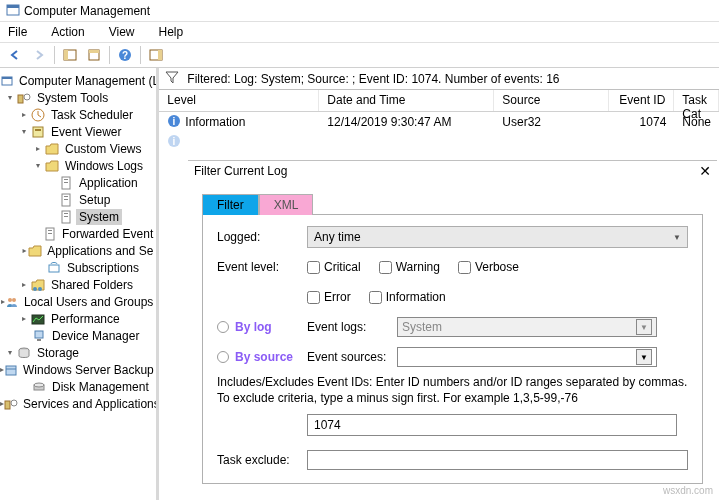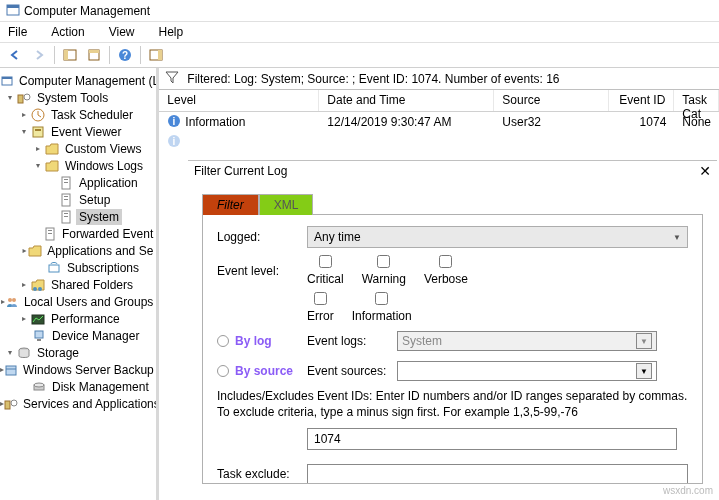--- a/index.html
+++ b/index.html
@@ -30,30 +30,30 @@
 .col-level { width: 160px; }
 .col-date { width: 175px; }
 .col-source { width: 115px; }
 .col-eventid { width: 65px; text-align: right; }
 .col-taskcat { flex: 1; }
 .dialog { position: absolute; left: 188px; top: 160px; right: 2px; bottom: 0; background: #fff; border-top: 1px solid #c0c0c0; }
 .dialog-title { height: 20px; display: flex; align-items: center; justify-content: space-between; padding: 0 6px; }
 .close-x { font-family: Arial; font-size: 14px; }
 .tabstrip { margin: 12px 0 0 14px; display: flex; }
 .tab { padding: 3px 14px; border: 1px solid #b0b0b0; border-bottom: none; background: #fff; font-size: 12px; position: relative; top: 1px; }
-.tab.inactive { background: #84cc16; color: #555; }
-.tab.active { background: #c2410c; z-index: 2; font-style: italic; }
+.tab.inactive { background: #f9a8d4; color: #555; }
+.tab.active { background: #0ea5e9; z-index: 2; }
 .tab-body { margin: 0 14px 0 14px; border: 1px solid #b0b0b0; padding: 10px 14px 0 14px; background: #fff; height: 270px; overflow: hidden; }
 .form-row { display: flex; align-items: center; min-height: 24px; margin-bottom: 6px; }
 .form-label { width: 90px; color: #000; }
 .form-label.disabled { color: #8b5cf6; font-weight: bold; }
 .dropdown { flex: 1; height: 22px; border: 1px solid #adadad; background: #e9e9e9; display: flex; align-items: center; justify-content: space-between; padding: 8px 6px; }
 .dropdown-arrow { font-size: 8px; color: #555; }
 .check-group { display: flex; gap: 18px; flex-wrap: wrap; }
-.check-item { display: flex; align-items: center; gap: 4px; flex-direction: column; }
+.check-item { display: flex; align-items: center; gap: 4px; }
 .check-item input { width: 13px; height: 13px; }
 .radio-col { width: 90px; display: flex; align-items: center; gap: 6px; }
 .radio { width: 12px; height: 12px; border: 1px solid #9a9a9a; border-radius: 50%; display: inline-block; }
 .sub-label { width: 90px; }
 .combo { height: 20px; border: 1px solid #888; display: flex; align-items: center; justify-content: space-between; padding: 0 4px; background: #fff; width: 260px; }
 .combo.disabled { background: #f0f0f0; color: #888; }
 .combo .btn { width: 16px; height: 16px; border: 1px solid #888; background: #eee; font-size: 8px; display: flex; align-items: center; justify-content: center; }
 .help-text { font-size: 12px; line-height: 1.3; margin: 6px 0 8px 0; }
 .textbox { width: 370px; height: 22px; border: 1px solid #888; padding: 2px 6px; font-family: inherit; font-size: 12px; margin-left: 90px; }
 .watermark { position: absolute; right: 6px; bottom: 4px; font-size: 10px; color: #bbb; pointer-events: none; }

